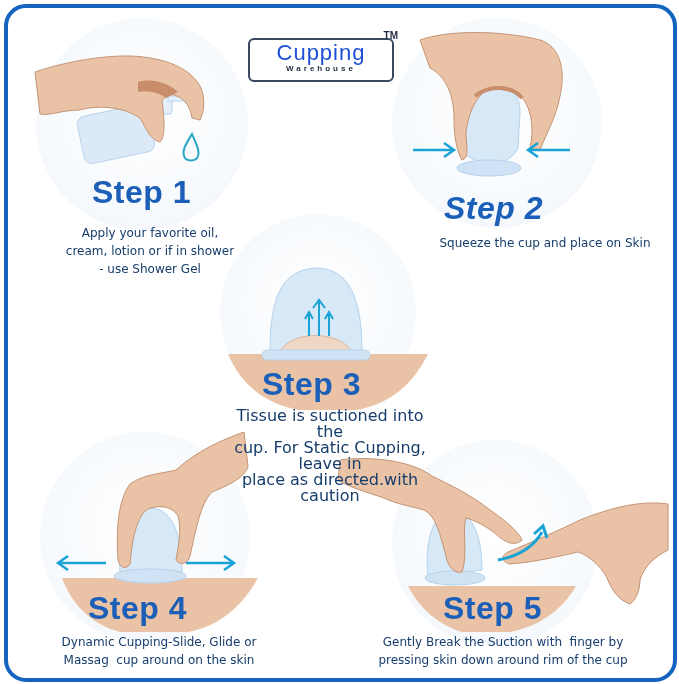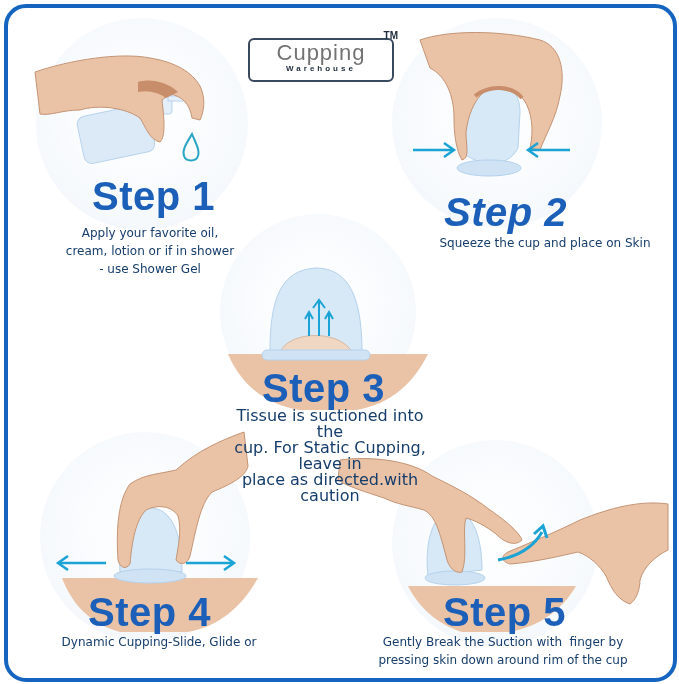--- a/index.html
+++ b/index.html
@@ -1,23 +1,23 @@
 <!DOCTYPE html>
 <html><head>
   <meta charset="utf-8">
   <style>
     html, body { margin: 0; padding: 0; background: #ffffff; }
     body { width: 679px; height: 684px; position: relative; overflow: hidden; font-family: "DejaVu Sans", sans-serif; }
     .frame { position: absolute; left: 4px; top: 4px; width: 665px; height: 670px; border: 4px solid #1565c0; border-radius: 22px; background: #ffffff; }
     .circle { position: absolute; border-radius: 50%; background: radial-gradient(circle at 50% 45%, #ffffff 0%, #f7fafd 60%, #eef3f9 100%); }
-    .step-title { position: absolute; font-family: "Liberation Sans", sans-serif; font-weight: bold; color: #1b5fb8; font-size: 40px; letter-spacing: 0.5px; white-space: nowrap; }
+    .step-title { position: absolute; font-family: "Liberation Sans", sans-serif; font-weight: bold; color: #1b5fb8; font-size: 32px; letter-spacing: 0.5px; white-space: nowrap; }
     .desc { position: absolute; font-family: "DejaVu Sans", sans-serif; color: #163d6b; font-size: 12px; line-height: 18px; text-align: center; }
     .desc span { display: block; }
     .logo { position: absolute; left: 248px; top: 38px; width: 142px; height: 40px; border: 2px solid #3a4a5e; border-radius: 6px; background: #fff; }
-    .logo-main { position: absolute; left: 0; right: 0; top: 0; text-align: center; font-family: "Liberation Sans", sans-serif; font-size: 22px; color: #737373; letter-spacing: 1px; }
+    .logo-main { position: absolute; left: 0; right: 0; top: 0; text-align: center; font-family: "Liberation Sans", sans-serif; font-size: 22px; color: #1d4ed8; letter-spacing: 1px; }
     .logo-sub { position: absolute; left: 0; right: 0; top: 24px; text-align: center; font-family: "Liberation Sans", sans-serif; font-size: 8px; font-weight: bold; color: #1d2b3d; letter-spacing: 3px; }
     .logo-tm { position: absolute; right: -6px; top: -10px; font-size: 10px; font-weight: bold; color: #1d2b3d; font-family: "Liberation Sans", sans-serif; }
     svg { position: absolute; overflow: visible; }
   </style>
 </head>
 <body>
 
 <div class="frame"></div>
 
 <div class="circle" style="left:36px;top:18px;width:212px;height:212px;"></div>
@@ -107,19 +107,20 @@
 <div class="step-title" style="left:262px;top:366px;">Step 3</div>
 <div class="desc" style="left:225px;top:408px;width:210px;font-size:16px;line-height:16px;">
   <span>Tissue is suctioned into the</span>
   <span>cup. For Static Cupping, leave in</span>
   <span>place as directed.with caution</span>
 </div>
 
 <div class="step-title" style="left:88px;top:590px;">Step 4</div>
 <div class="desc" style="left:36px;top:633px;width:246px;">
   <span>Dynamic Cupping-Slide, Glide or</span>
+  <span style="white-space:pre;">Massag  cup around on the skin</span>
 </div>
 
 <div class="step-title" style="left:443px;top:590px;">Step 5</div>
 <div class="desc" style="left:358px;top:633px;width:290px;text-align:center;">
   <span style="white-space:pre;">Gently Break the Suction with  finger by</span>
   <span>pressing skin down around rim of the cup</span>
 </div>
 
 </body></html>

